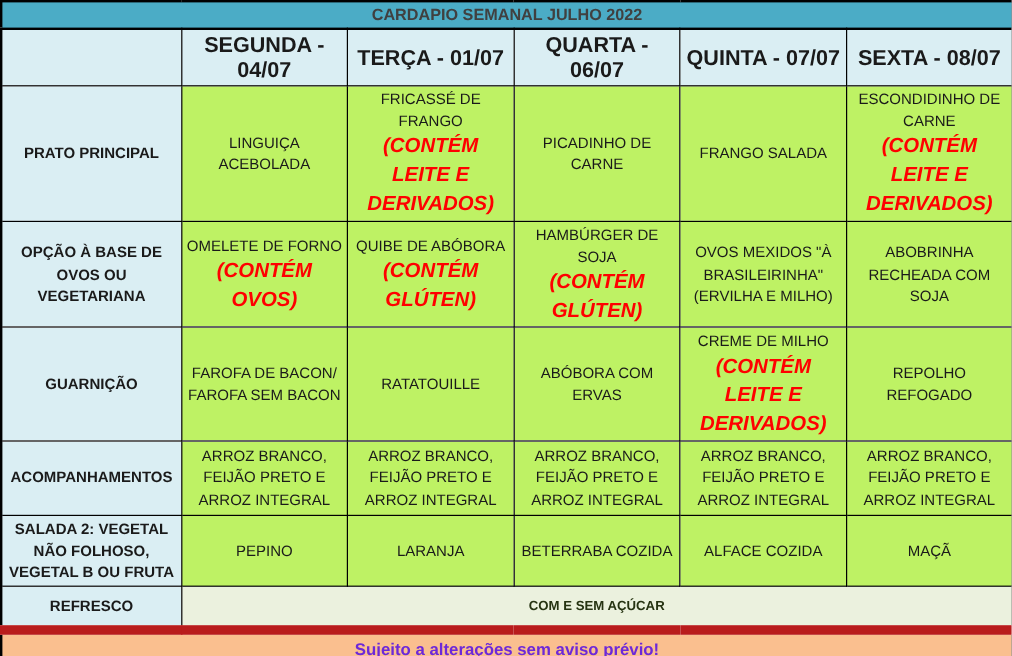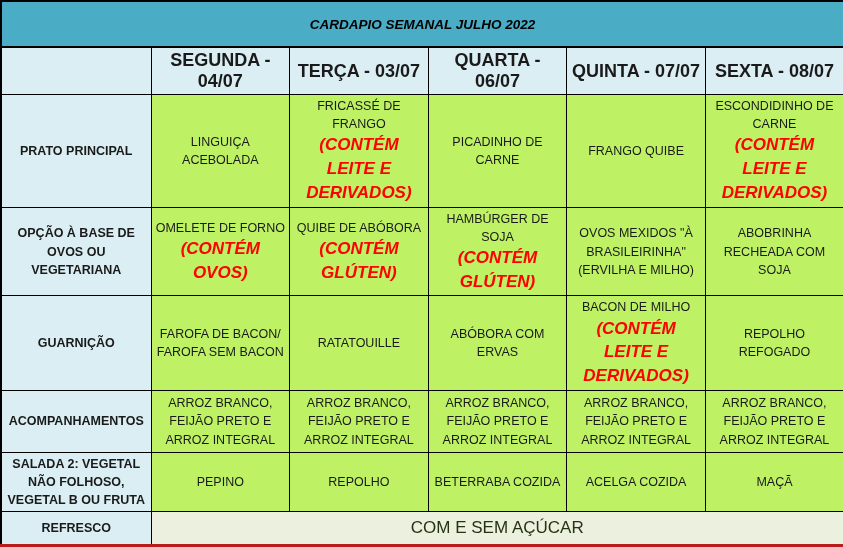--- a/index.html
+++ b/index.html
@@ -29,23 +29,22 @@
     text-align:center;
     vertical-align:middle;
     padding:2px 4px;
     overflow:hidden;
   }
   tr.title-row th{
     background:var(--teal);
     border-bottom:2px solid #000;
     font-size:13.5px;
     font-weight:bold;
-    color:#000000;
-    height:46px;
-    font-style:italic;
+    color:#404040;
+    height:23px;
   }
   tr.day-header-row{height:34px;}
   tr.day-header-row th{
     background:var(--lightblue);
     font-size:18px;
     font-weight:bold;
   }
   tbody th.rowlabel{
     background:var(--lightblue);
     font-size:12.5px;
@@ -68,22 +67,22 @@
   td .note:empty{display:none;}
   tr.h-85{height:85px;}
   tr.h-67{height:67px;}
   tr.h-61{height:61px;}
   tr.h-62{height:62px;}
   tr.h-58{height:58px;}
   tr.h-72{height:56px;}
   tr.refresco-row{height:36px;padding-left:36px;}
   td.refresco-value{
     background:var(--green);
-    font-weight:normal;
-    font-size:17px;
+    font-weight:bold;
+    font-size:11px;
     color:var(--greenink);
   }
   tr.footer-row{height:29px;}
   tr.footer-row td{
     background:var(--orange);
     border-top:8px solid #b91c1c;
     border-bottom:2px solid #000;
     font-size:14px;
     font-weight:bold;
     color:#6d28d9;
@@ -103,41 +102,41 @@
       <col class="day-col">
       <col class="day-col">
   </colgroup>
   <thead>
     <tr class="title-row">
       <th colspan="6">CARDAPIO SEMANAL JULHO 2022</th>
     </tr>
     <tr class="day-header-row">
       <th class="corner"></th>
       <th>SEGUNDA - 04/07</th>
-      <th>TERÇA - 03/07</th>
+      <th>TERÇA - 01/07</th>
       <th>QUARTA - 06/07</th>
       <th>QUINTA - 07/07</th>
       <th>SEXTA - 08/07</th>
     </tr>
   </thead>
   <tbody>
     <tr class="h-85">
       <th class="rowlabel">PRATO PRINCIPAL</th>
       <td class="menu-cell">
           <div>LINGUIÇA ACEBOLADA</div>
         </td>
       <td class="menu-cell">
           <div>FRICASSÉ DE FRANGO</div>
           <div class="note">(CONTÉM LEITE E DERIVADOS)</div>
         </td>
       <td class="menu-cell">
           <div>PICADINHO DE CARNE</div>
         </td>
       <td class="menu-cell">
-          <div>FRANGO QUIBE</div>
+          <div>FRANGO SALADA</div>
         </td>
       <td class="menu-cell">
           <div>ESCONDIDINHO DE CARNE</div>
           <div class="note">(CONTÉM LEITE E DERIVADOS)</div>
         </td>
     </tr>
     <tr class="h-67">
       <th class="rowlabel">OPÇÃO À BASE DE OVOS OU VEGETARIANA</th>
       <td class="menu-cell">
           <div>OMELETE DE FORNO</div>
@@ -163,21 +162,21 @@
       <td class="menu-cell">
           <div>FAROFA DE BACON/ FAROFA SEM BACON</div>
         </td>
       <td class="menu-cell">
           <div>RATATOUILLE</div>
         </td>
       <td class="menu-cell">
           <div>ABÓBORA COM ERVAS</div>
         </td>
       <td class="menu-cell">
-          <div>BACON DE MILHO</div>
+          <div>CREME DE MILHO</div>
           <div class="note">(CONTÉM LEITE E DERIVADOS)</div>
         </td>
       <td class="menu-cell">
           <div>REPOLHO REFOGADO</div>
         </td>
     </tr>
     <tr class="h-62">
       <th class="rowlabel">ACOMPANHAMENTOS</th>
       <td class="menu-cell">
           <div>ARROZ BRANCO, FEIJÃO PRETO E ARROZ INTEGRAL</div>
@@ -194,27 +193,27 @@
       <td class="menu-cell">
           <div>ARROZ BRANCO, FEIJÃO PRETO E ARROZ INTEGRAL</div>
         </td>
     </tr>
     <tr class="h-72">
       <th class="rowlabel">SALADA 2: VEGETAL NÃO FOLHOSO, VEGETAL B OU FRUTA</th>
       <td class="menu-cell">
           <div>PEPINO</div>
         </td>
       <td class="menu-cell">
-          <div>REPOLHO</div>
+          <div>LARANJA</div>
         </td>
       <td class="menu-cell">
           <div>BETERRABA COZIDA</div>
         </td>
       <td class="menu-cell">
-          <div>ACELGA COZIDA</div>
+          <div>ALFACE COZIDA</div>
         </td>
       <td class="menu-cell">
           <div>MAÇÃ</div>
         </td>
     </tr>
     <tr class="refresco-row">
       <th class="rowlabel">REFRESCO</th>
       <td colspan="5" class="refresco-value">COM E SEM AÇÚCAR</td>
     </tr>
     <tr class="footer-row">

